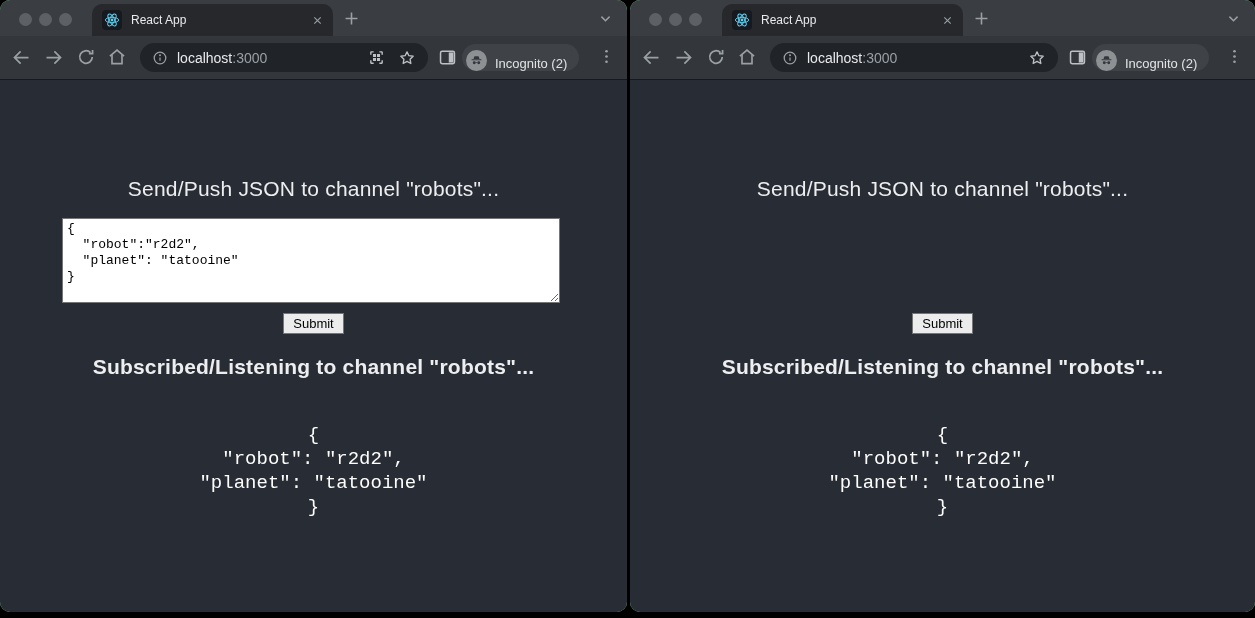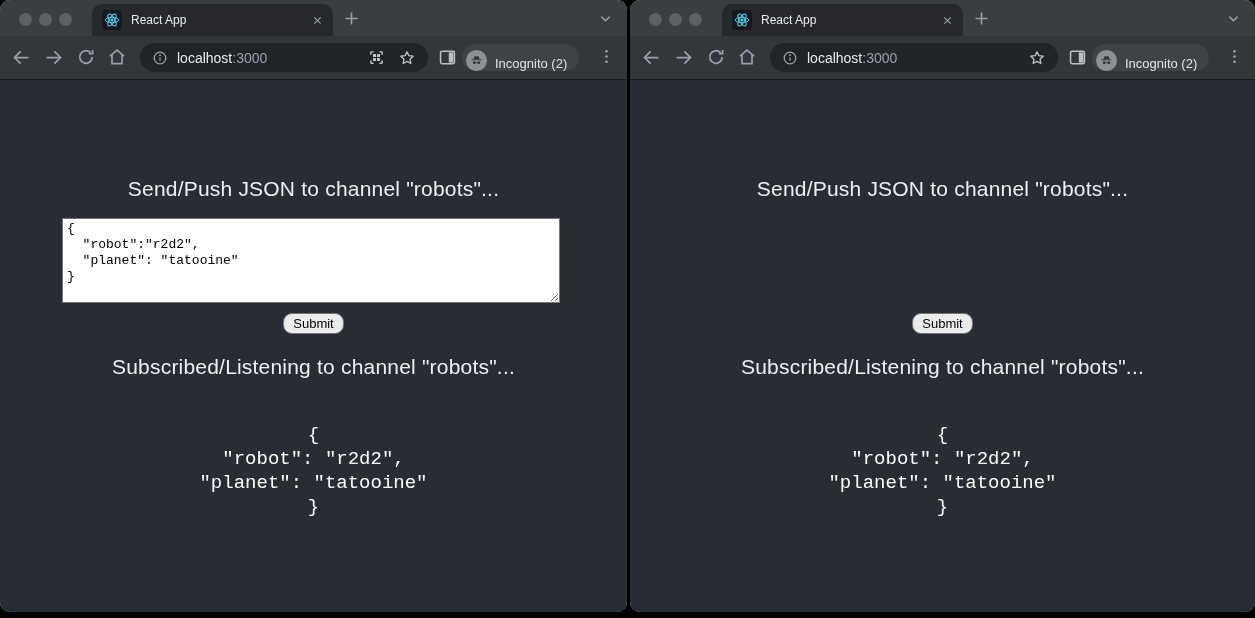--- a/index.html
+++ b/index.html
@@ -44,31 +44,31 @@
   .badge .avatar { width:21px; height:21px; border-radius:50%; background:#8e9194;
                    display:flex; align-items:center; justify-content:center; }
   .badge .label { font-size:13px; color:#e2e3e5; white-space:nowrap; }
   .menu-dots { position:absolute; top:11px; right:11px; }
 
   .content { position:absolute; top:79px; left:0; right:0; bottom:0; background:#282c34;
              border-top:1px solid #17191c; }
   .heading { position:absolute; width:100%; text-align:center; font-size:21px;
              color:#edeef0; letter-spacing:0.2px; }
   .heading-send { top:97px; }
-  .heading-listen { top:275px; }
+  .heading-listen { top:275px;font-weight:bold; }
   .json-input { position:absolute; top:138px; width:498px; height:85px;
                 background:#fff; color:#000; border:1px solid #767676;
                 font-family:"Liberation Mono", monospace; font-size:13px; line-height:16px;
                 padding:2px 4px; resize:both; }
   .json-input::placeholder { color:#2e2e2e; opacity:1; }
   #win0 .json-input { left:62px; }
   #win1 .json-input { left:60px; }
   .submit-row { position:absolute; top:233px; width:100%; text-align:center; }
   .submit-btn { font-family:"Liberation Sans", sans-serif; font-size:13px; color:#000;
-                background:#ececec; border:1px solid #757575; border-radius:9px;
+                background:#ececec; border:1px solid #757575; border-radius:0;
                 padding:2px 9px; cursor:pointer; }
   .received { position:absolute; top:343px; width:100%; text-align:center;
               font-family:"Liberation Mono", monospace; font-size:19px; line-height:24px;
               color:#fdfdfd; white-space:pre; }
 
   svg { display:block; }
 </style>
 </head>
 <body>
 

